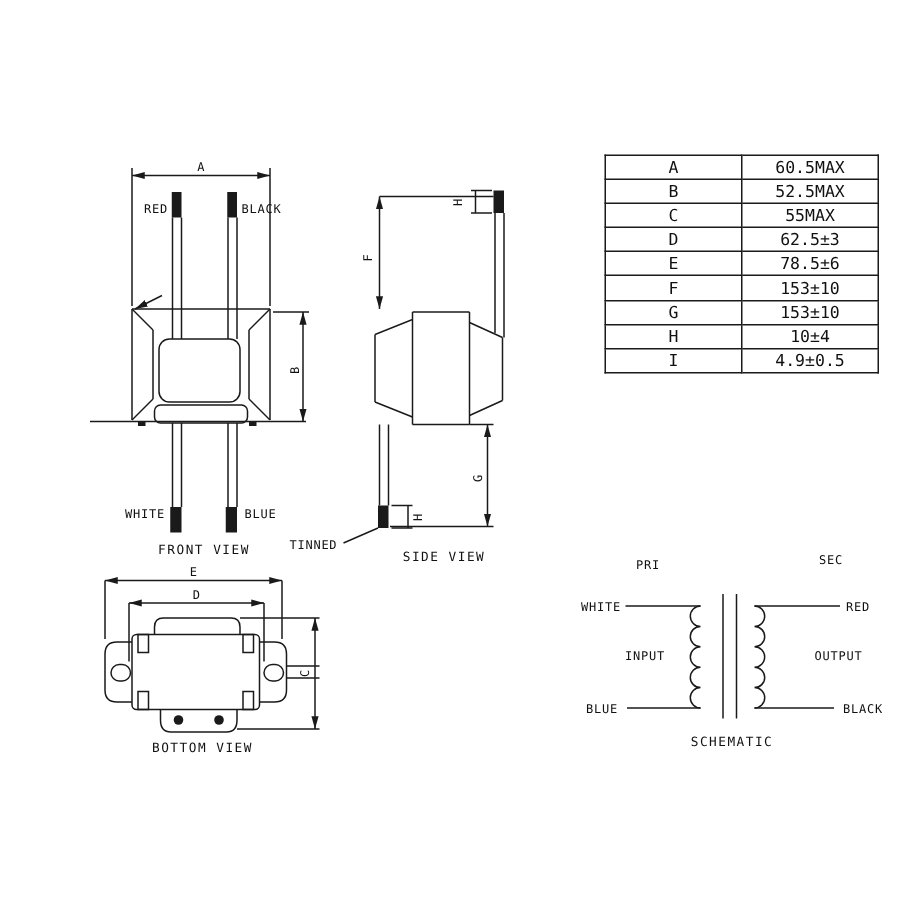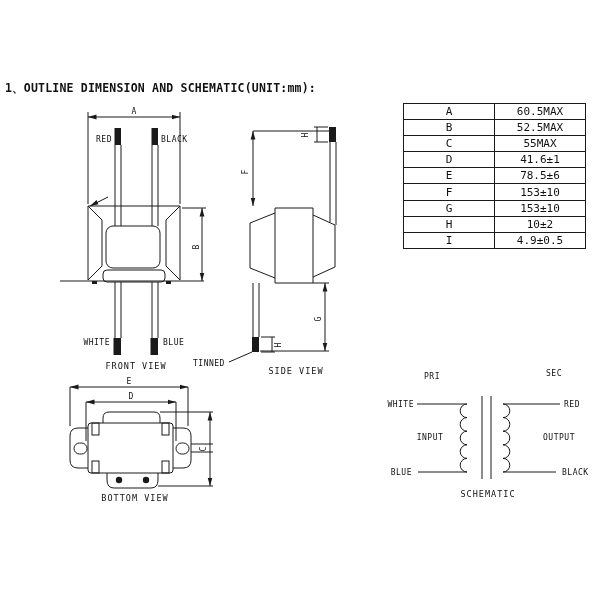--- a/index.html
+++ b/index.html
@@ -19,55 +19,54 @@
   text{fill:#111;font-family:"DejaVu Sans Mono",monospace;}
   .lab{font-size:8px;letter-spacing:0.5px;}
   .cap{font-size:8.5px;letter-spacing:1px;}
   .dm{font-size:8px;}
 </style>
 </head>
 <body>
 
 <div class="sheet">
 
-  <div class="title">1、OUTLINE DIMENSION AND SCHEMATIC(UNIT:mm):</div>
 
   <table class="dims">
     <tbody>
         <tr>
           <td class="p">A</td>
           <td class="v">60.5MAX</td>
         </tr>
     <tr>
           <td class="p">B</td>
           <td class="v">52.5MAX</td>
         </tr>
     <tr>
           <td class="p">C</td>
           <td class="v">55MAX</td>
         </tr>
     <tr>
           <td class="p">D</td>
-          <td class="v">41.6±1</td>
+          <td class="v">62.5±3</td>
         </tr>
     <tr>
           <td class="p">E</td>
           <td class="v">78.5±6</td>
         </tr>
     <tr>
           <td class="p">F</td>
           <td class="v">153±10</td>
         </tr>
     <tr>
           <td class="p">G</td>
           <td class="v">153±10</td>
         </tr>
     <tr>
           <td class="p">H</td>
-          <td class="v">10±2</td>
+          <td class="v">10±4</td>
         </tr>
     <tr>
           <td class="p">I</td>
           <td class="v">4.9±0.5</td>
         </tr>
   </tbody>
     </table>
 
   <svg width="600" height="600" viewBox="0 0 600 600">
     <defs>

